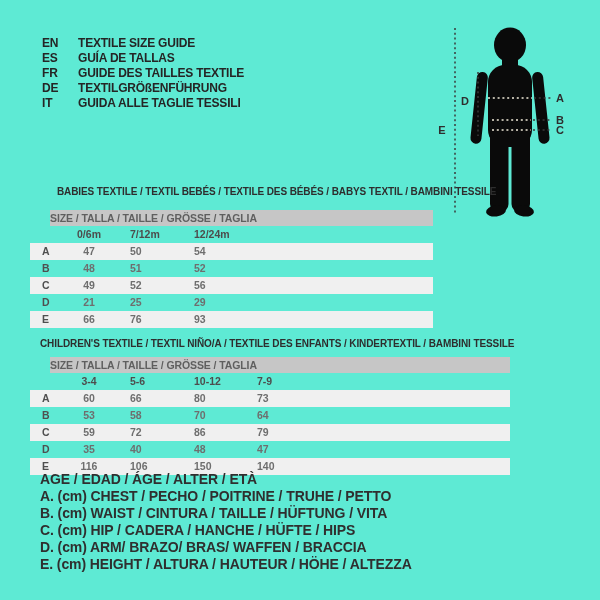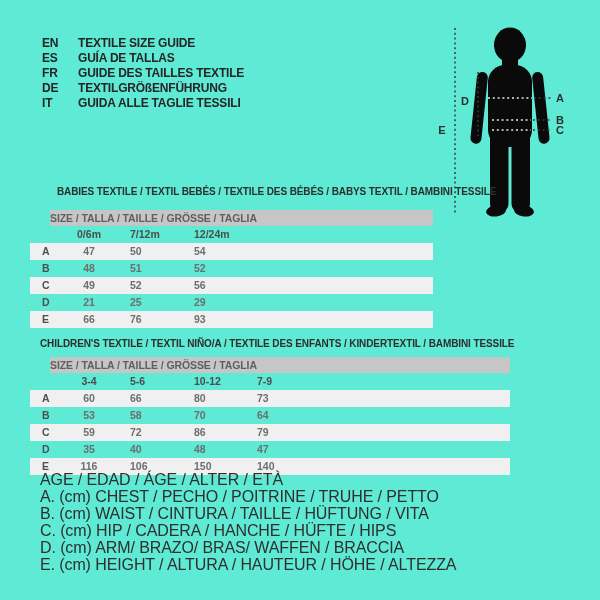--- a/index.html
+++ b/index.html
@@ -23,21 +23,21 @@
   .c-label { left:12px; color:#4f4f4f; font-weight:700; }
   .c0 { left:38px;  width:42px; text-align:center; }
   .c1 { left:100px; width:42px; }
   .c2 { left:164px; width:48px; text-align:left; }
   .c3 { left:227px; width:48px; text-align:left; }
   .col-head { color:#4d4d4d; font-weight:700; }
   .val { color:#6e6e6e; font-weight:700; }
 
   
   .legend { position:absolute; left:40px; top:471px; }
-  .legend-line { height:17px; line-height:17px; font-size:16px; font-weight:400; color:#2f2f2f; letter-spacing:-0.1px; white-space:nowrap; }
+  .legend-line { height:17px; line-height:17px; font-size:14px; font-weight:700; color:#2f2f2f; letter-spacing:-0.1px; white-space:nowrap; }
 
   
   .figure-wrap { position:absolute; left:435px; top:10px; width:165px; height:212px; }
   .dash  { stroke:#3a3a3a; stroke-width:1.5; stroke-dasharray:2 2.8; fill:none; }
   .dashw { stroke:#efe9d8; stroke-width:1.5; stroke-dasharray:2 2.8; fill:none; }
   .fig-label { font-size:11px; font-weight:700; fill:#2e2e2e; font-family:"Liberation Sans", sans-serif; }
 </style>
 </head>
 <body>
 

